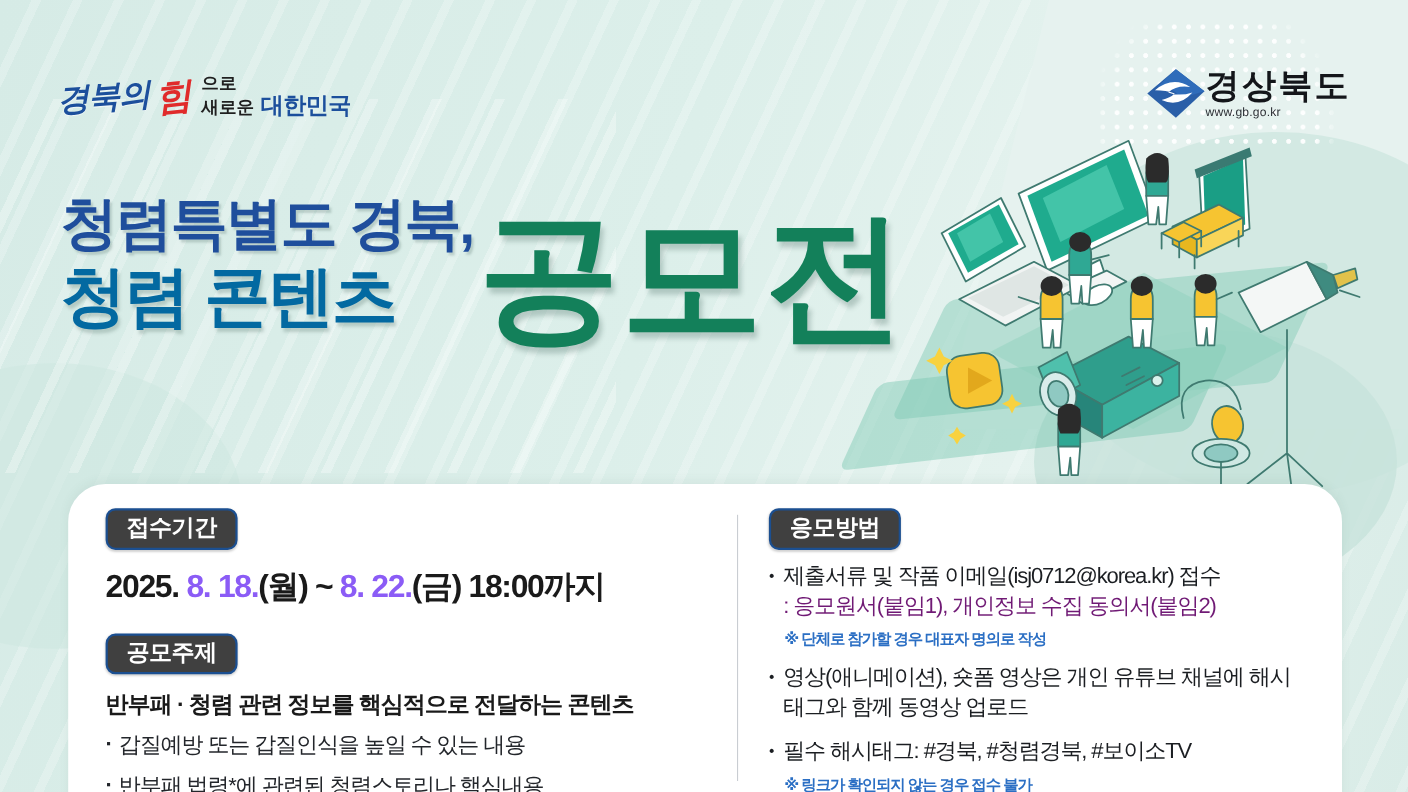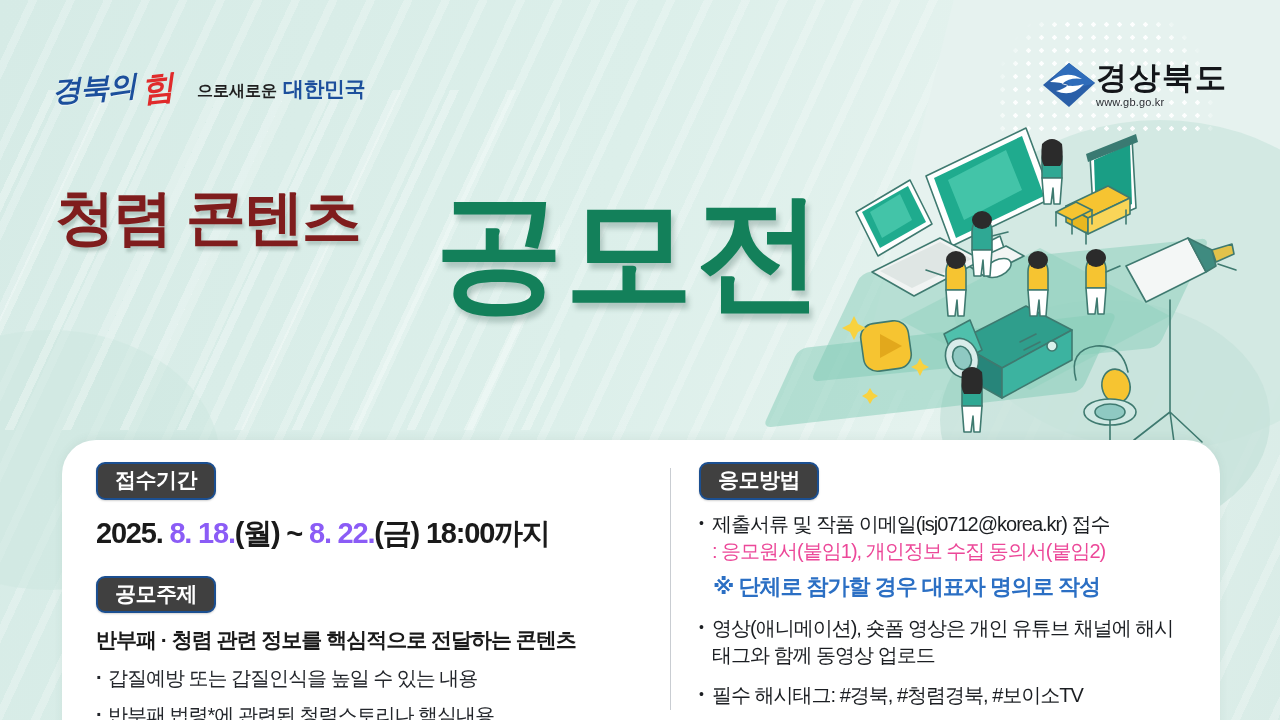--- a/index.html
+++ b/index.html
@@ -129,27 +129,26 @@
   .brand-left .himmark {
     font-family: "Liberation Serif", "DejaVu Serif", serif;
     font-style: italic;
     font-weight: 700;
     font-size: 33px;
     color: #e02b2b;
     transform: rotate(-6deg);
     margin-left: -2px;
   }
   .brand-left .tail {
-    display: flex; flex-direction: row;
+    display: flex; flex-direction: column;
     line-height: 1.04;
     font-size: 16px;
     font-weight: 700;
     color: #1f1f1f;
-    margin-left: 16px;
-    align-items: flex-end;
+    margin-left: 2px;
   }
   .brand-left .tail .b2 { display: flex; gap: 6px; align-items: baseline; }
   .brand-left .tail .korea {
     color: #1c4f9c;
     font-size: 21px;
     font-weight: 700;
     letter-spacing: -.5px;
   }
 
   .brand-right {
@@ -168,25 +167,24 @@
   }
 
   
   .headline { position: absolute; left: 55px; top: 178px; }
   .hl-1 {
     font-size: 52px; font-weight: 700; color: #1f4e9c;
     letter-spacing: -2px; line-height: 1;
     text-shadow: 2px 3px 2px rgba(90,120,110,.28);
   }
   .hl-2 {
-    font-size: 60px; font-weight: 700; color: #7f1d1d;
+    font-size: 60px; font-weight: 700; color: #0369a1;
     letter-spacing: -2px; line-height: 1;
     margin-top: 10px;
     text-shadow: 2px 4px 3px rgba(90,120,110,.3);
-    text-align: right;
   }
   .hl-big {
     position: absolute;
     left: 435px; top: 188px;
     font-size: 128px; font-weight: 700; color: #13805a;
     letter-spacing: 2px; line-height: 1;
     text-shadow: 3px 6px 5px rgba(80,115,105,.32);
   }
 
   
@@ -274,27 +272,27 @@
     padding-left: 13px;
     position: relative;
   }
   .r-item::before {
     content: "•";
     position: absolute; left: 0; top: 0;
     font-size: 14px; line-height: 1.75;
   }
   .r-sub {
     font-size: 20px;
-    color: #ec4899;
+    color: #701a75;
     letter-spacing: -1px;
     padding-left: 13px;
     line-height: 1.36;
   }
   .r-note {
-    font-size: 22px;
+    font-size: 14px;
     font-weight: 700;
     color: #2b6fc4;
     letter-spacing: -1px;
     padding-left: 14px;
     margin-top: 7px;
   }
   .r-item.tight { margin-top: 13px; }
 </style>
 </head>
 <body>
@@ -330,20 +328,21 @@
       <path d="M27 1 L53 21 L32 27 Q20 14 10 17 Z" fill="#2f6cba"></path>
       <path d="M8 20 Q24 7 40 17 Q28 15 20 22 Q30 26 42 22 Q30 36 14 29 Q22 27 26 23 Q18 20 8 20 Z" fill="#ffffff"></path>
     </svg>
     <span class="gb-text">
       <span class="gb-name">경상북도</span>
       <span class="gb-url">www.gb.go.kr</span>
     </span>
   </div>
 
   <div class="headline">
+    <div class="hl-1">청렴특별도 경북,</div>
     <div class="hl-2">청렴 콘텐츠</div>
   </div>
   <div class="hl-big">공모전</div>
 
   <svg class="illus" viewBox="0 0 440 330">
     <g stroke="#3f7a70" stroke-width="1.6" stroke-linejoin="round" stroke-linecap="round" fill="none">
 
       <path d="M60 200 L200 128 L330 196 L190 270 Z" fill="#8fd0bd" opacity=".45" stroke="none"></path>
 
       <path d="M16 92 L70 60 L92 104 L38 136 Z" fill="#ffffff"></path>

